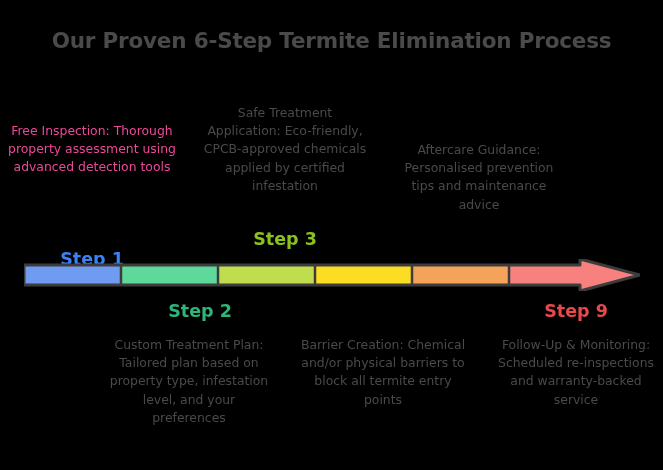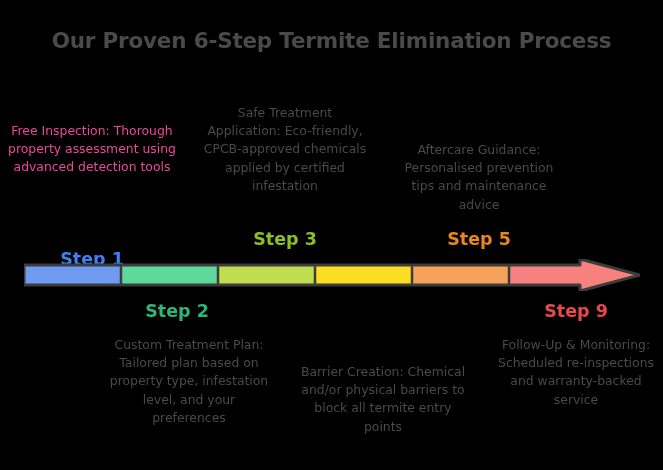--- a/index.html
+++ b/index.html
@@ -55,21 +55,21 @@
     position:absolute;
     text-align:center;
     font-size:17.5px;
     font-weight:bold;
     font-family:"DejaVu Sans", sans-serif;
     width:168px;
   }
   .sl-1 { left:8px;   top:229px; }
   .sl-3 { left:201px; top:229px; }
   .sl-5 { left:395px; top:229px; }
-  .sl-2 { left:93px; top:301px;text-align:center; }
+  .sl-2 { left:116px; top:301px;text-align:center; }
   .sl-4 { left:299px; top:301px; }
   .sl-6 { left:492px; top:301px; }
 
   
   .arrow-wrap {
     position:absolute;
     left:24px; top:259px;
     width:616px; height:32px;
   }
   .arrow-svg { display:block; width:616px; height:32px; }
@@ -80,21 +80,20 @@
 <div id="infographic" style="background: rgb(0, 0, 0);">
 
   <div class="title" style="color: rgb(74, 74, 74);">Our Proven 6-Step Termite Elimination Process</div>
 
   <div class="desc desc-top desc-1" style="color: #ec4899;">Free Inspection: Thorough property assessment using advanced detection tools</div>
   <div class="desc desc-top desc-3" style="color: rgb(74, 74, 74);">Safe Treatment Application: Eco-friendly, CPCB-approved chemicals applied by certified infestation</div>
   <div class="desc desc-top desc-5" style="color: rgb(74, 74, 74);">Aftercare Guidance: Personalised prevention tips and maintenance advice</div>
 
   <div class="steplabel sl-1" style="color: rgb(59, 130, 246); margin-top: 20px;">Step 1</div>
   <div class="steplabel sl-3" style="color: rgb(140, 194, 31);">Step 3</div>
-  <div class="steplabel sl-5" style="color: rgb(232, 136, 28);">Step 5</div>
 
   <div class="arrow-wrap">
     <svg class="arrow-svg" viewBox="0 0 616 32" preserveAspectRatio="none">
       <defs>
         <clipPath id="arrowClip">
           <path d="M0,6 L556,6 L556,0 L616,16 L556,32 L556,26 L0,26 Z"></path>
         </clipPath>
       </defs>
       <g clip-path="url(#arrowClip)">
         <rect id="seg0" x="0" y="0" width="97" height="32" fill="#6f9bf0"></rect>
@@ -110,16 +109,16 @@
       <line x1="291" y1="6" x2="291" y2="26" stroke="#3c3c3c" stroke-width="2.5"></line>
       <line x1="388" y1="6" x2="388" y2="26" stroke="#3c3c3c" stroke-width="2.5"></line>
       <line x1="485" y1="6" x2="485" y2="26" stroke="#3c3c3c" stroke-width="2.5"></line>
     </svg>
   </div>
 
   <div class="steplabel sl-2" style="color: rgb(47, 181, 122);">Step 2</div>
   <div class="steplabel sl-6" style="color: rgb(232, 73, 74);">Step 9</div>
 
   <div class="desc desc-bot desc-2" style="color: rgb(74, 74, 74);">Custom Treatment Plan: Tailored plan based on property type, infestation level, and your preferences</div>
-  <div class="desc desc-bot desc-4" style="color: rgb(74, 74, 74); margin-top: 27px;">Barrier Creation: Chemical and/or physical barriers to block all termite entry points</div>
+  <div class="desc desc-bot desc-4" style="color: rgb(74, 74, 74);">Barrier Creation: Chemical and/or physical barriers to block all termite entry points</div>
   <div class="desc desc-bot desc-6" style="color: rgb(74, 74, 74);">Follow-Up &amp; Monitoring: Scheduled re-inspections and warranty-backed service</div>
 
 </div>
 
 </body></html>

